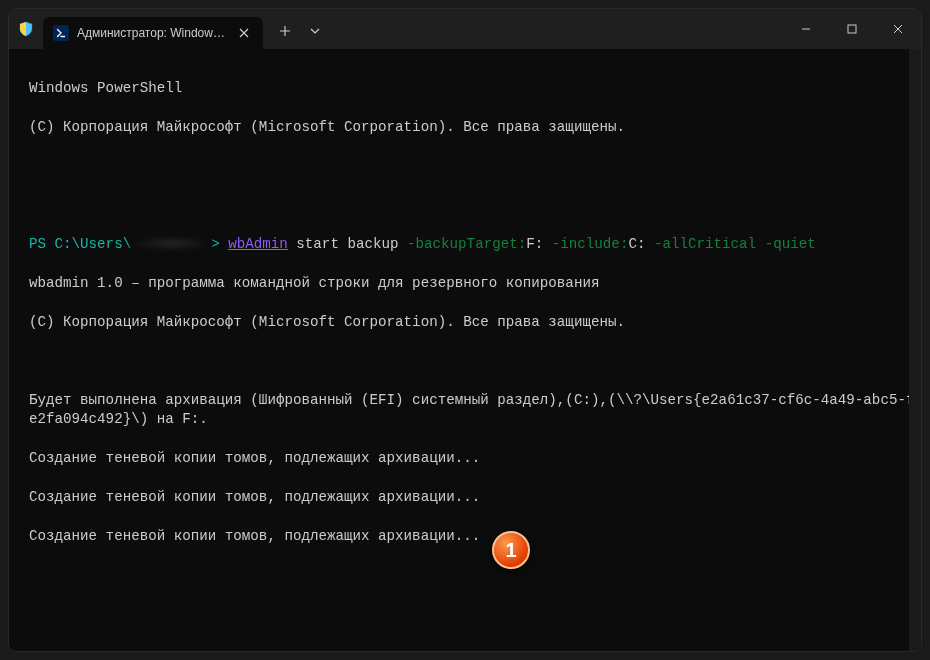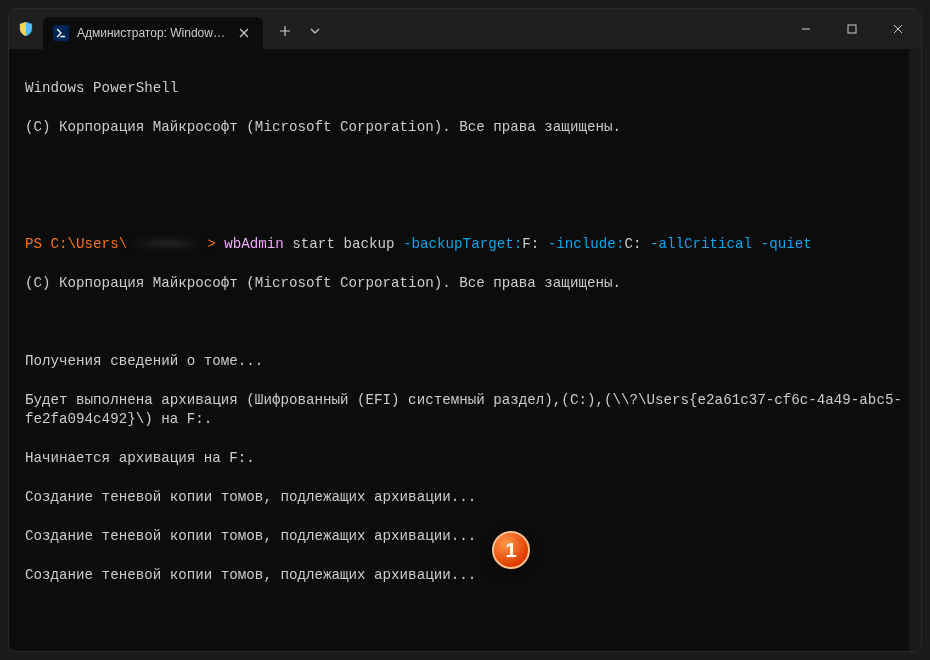--- a/index.html
+++ b/index.html
@@ -119,43 +119,44 @@
     width: 46px;
     height: 100%;
     display: flex;
     align-items: center;
     justify-content: center;
     color: #cccccc;
     cursor: pointer;
   }
   .terminal {
     flex: 1;
-    padding: 10px 16px;
+    padding: 10px 0;
     color: #cccccc;
     font-size: 14.2px;
     line-height: 19.5px;
     overflow: hidden;
     white-space: pre-wrap;
     word-break: break-all;
     position: relative;
+    margin-left: 20px;
   }
   .blank { height: 19.5px; }
   .prompt-line { white-space: nowrap; }
-  .ps-prompt { color: #f97316; }
+  .ps-prompt { color: #14b8a6; }
   .redact {
     display: inline-block;
     width: 80px;
     height: 15px;
     background: #0c0c0c;
     vertical-align: middle;
     filter: blur(2px);
     background: radial-gradient(#222 10%, #0c0c0c 70%);
   }
-  .cmd-yellow { color: #f0abfc; }
-  .cmd-gray { color: #0ea5e9; }
+  .cmd-yellow { color: #8b5cf6; text-decoration: underline; }
+  .cmd-gray { color: #15803d; }
   .marker {
     position: absolute;
     width: 38px;
     height: 38px;
     border-radius: 50%;
     background: radial-gradient(circle at 35% 30%, #ff9a4a, #e03c00 70%);
     box-shadow: 0 4px 8px rgba(0,0,0,0.5);
     display: flex;
     align-items: center;
     justify-content: center;
@@ -230,25 +231,24 @@
       </div>
     </div>
   </div>
 
   <div class="terminal">
 <div>Windows PowerShell</div>
 <div>(C) Корпорация Майкрософт (Microsoft Corporation). Все права защищены.</div>
 <div class="blank"></div>
 <div class="blank"></div>
 <div class="prompt-line"><span class="ps-prompt">PS C:\Users\</span><span class="redact"></span><span class="ps-prompt">&gt; </span><span class="cmd-yellow">wbAdmin</span><span> start backup </span><span class="cmd-gray">-backupTarget:</span><span>F: </span><span class="cmd-gray">-include:</span><span>C: </span><span class="cmd-gray">-allCritical</span><span> </span><span class="cmd-gray">-quiet</span></div>
+<div>wbadmin 1.0 – программа командной строки для резервного копирования</div>
 <div>(C) Корпорация Майкрософт (Microsoft Corporation). Все права защищены.</div>
 <div class="blank"></div>
-<div>Получения сведений о томе...</div>
 <div>Будет выполнена архивация (Шифрованный (EFI) системный раздел),(C:),(\\?\Users{e2a61c37-cf6c-4a49-abc5-fe2fa094c492}\) на F:.</div>
-<div>Начинается архивация на F:.</div>
 <div>Создание теневой копии томов, подлежащих архивации...</div>
 <div>Создание теневой копии томов, подлежащих архивации...</div>
 <div>Создание теневой копии томов, подлежащих архивации...</div>
 
 
 
 
 
 
 

